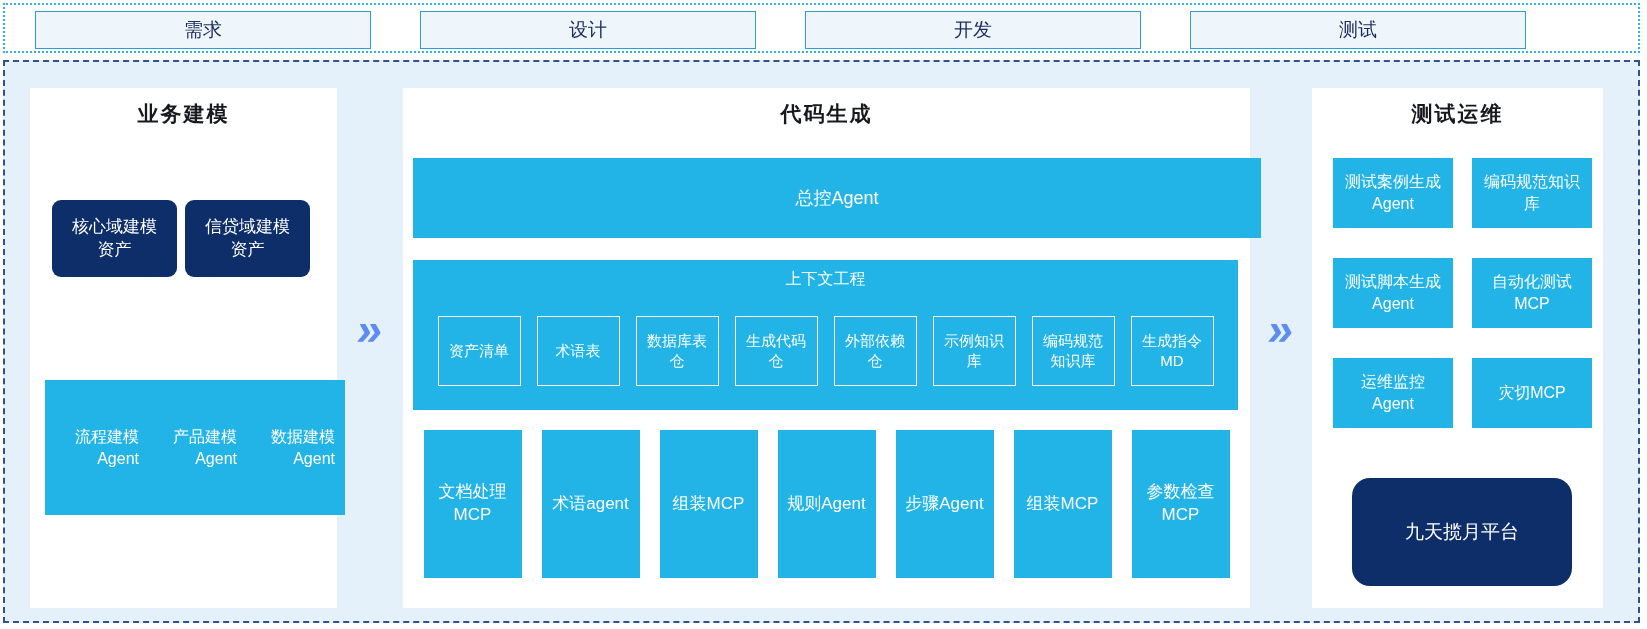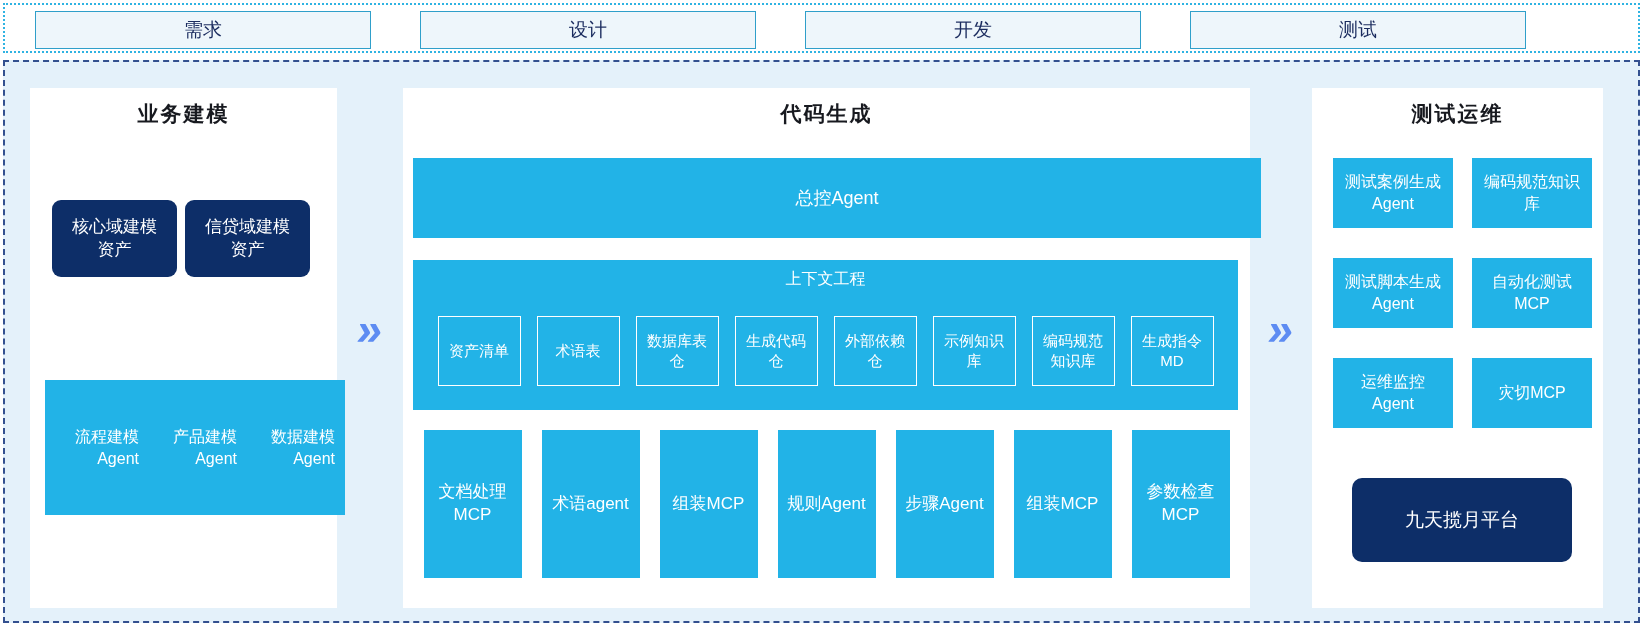--- a/index.html
+++ b/index.html
@@ -62,22 +62,22 @@
 
   
   .panel-right { left: 1307px; width: 291px; }
   .to-grid {
     position: absolute; left: 21px; top: 70px;
     display: grid; grid-template-columns: 120px 120px; grid-auto-rows: 70px;
     column-gap: 19px; row-gap: 30px;
   }
   .to-box { font-size: 16px; padding: 0 10px; }
   .platform-box {
-    position: absolute; left: 40px; top: 390px; width: 220px; height: 84px;
-    font-size: 19px; border-radius: 10px;
+    position: absolute; left: 40px; top: 390px; width: 220px; height: 108px;
+    font-size: 19px; border-radius: 18px;
   }
 
   
   .chevron {
     position: absolute; top: 244px; width: 70px; text-align: center;
     color: #5d8cf2; font-size: 46px; font-weight: bold; line-height: 1;
     transform: skewX(-8deg);
   }
   .chev-1 { left: 330px; } .chev-2 { left: 1241px; }
 </style>

